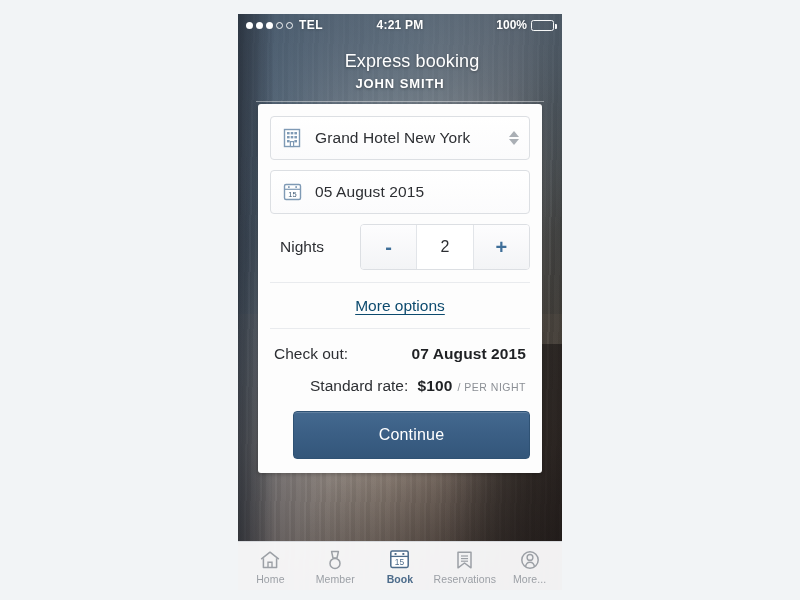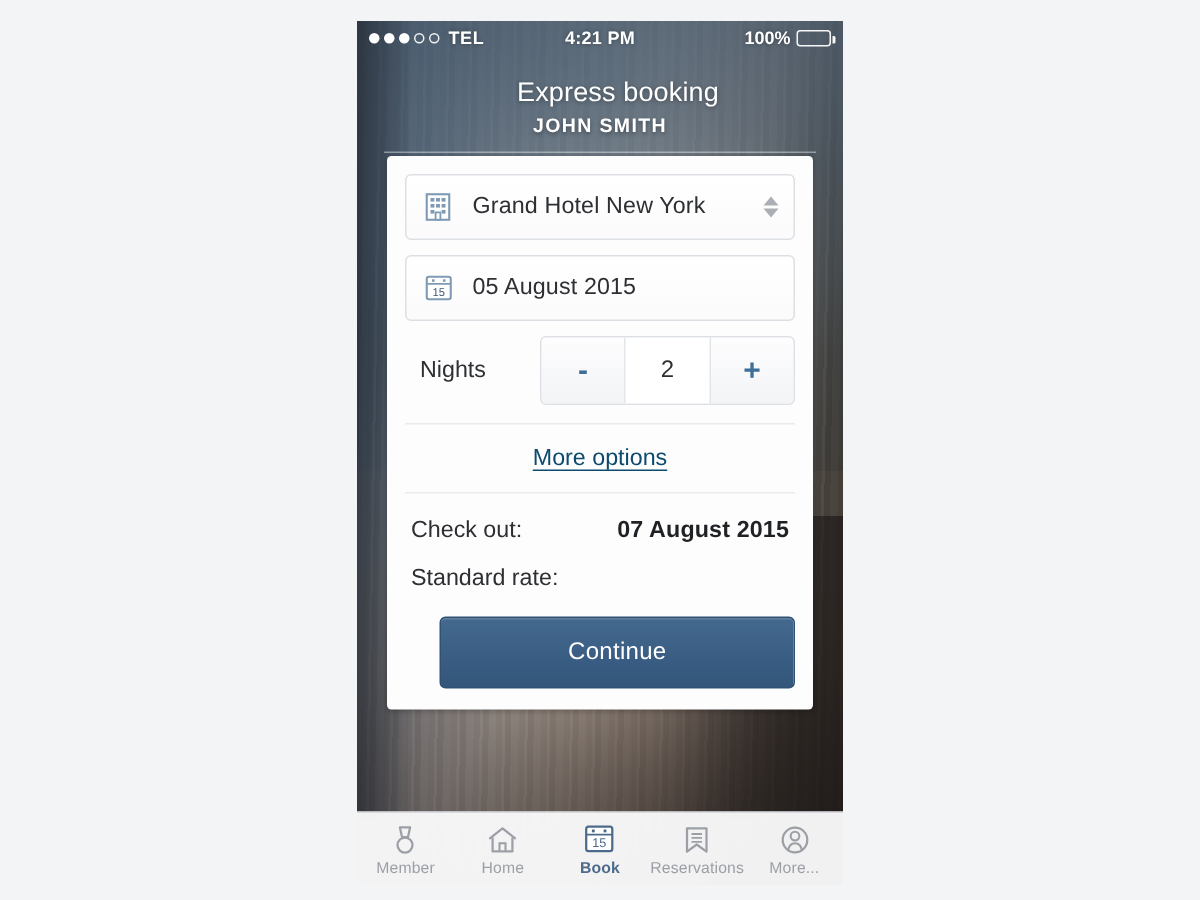--- a/index.html
+++ b/index.html
@@ -302,21 +302,21 @@
     background: #e9ebee;
   }
 
   .summary-row {
     display: flex;
     align-items: baseline;
     justify-content: space-between;
     padding: 0 4px;
   }
   #checkout-row { margin-top: 16px; }
-  #rate-row { margin-top: 14px; margin-bottom: 16px; }
+  #rate-row { margin-top: 14px; margin-bottom: 16px; margin-left: 36px; }
   .summary-label {
     font-size: 15.5px;
     color: #2d2f33;
   }
   .summary-value {
     font-size: 15.5px;
     font-weight: bold;
     color: #1f2124;
     letter-spacing: .1px;
   }
@@ -469,46 +469,50 @@
 
     <div id="card-divider-bottom"></div>
 
     <div class="summary-row" id="checkout-row">
       <span class="summary-label">Check out:</span>
       <span class="summary-value">07 August 2015</span>
     </div>
 
     <div class="summary-row" id="rate-row">
       <span class="summary-label">Standard rate:</span>
+      <span id="rate-value-wrap">
+        <span class="summary-value">$100</span>
+        <span id="rate-unit">/ PER NIGHT</span>
+      </span>
     </div>
 
     <div id="continue-button">Continue</div>
   </div>
 
   <div id="tab-bar">
-
-    <div class="tab-item">
-      <span class="tab-icon">
-        <svg width="22" height="22" viewBox="0 0 22 22" aria-hidden="true">
-          <path d="M7.6 2.6 H14.4 L13 9 H9 Z" fill="none" stroke="currentColor" stroke-width="1.5" stroke-linejoin="round"></path>
-          <circle cx="11" cy="14.4" r="5" fill="none" stroke="currentColor" stroke-width="1.5"></circle>
-        </svg>
-      </span>
-      <span class="tab-label">Member</span>
-    </div>
 
     <div class="tab-item">
       <span class="tab-icon">
         <svg width="24" height="22" viewBox="0 0 24 22" aria-hidden="true">
           <path d="M3.2 10.2 L12 3.2 L20.8 10.2" fill="none" stroke="currentColor" stroke-width="1.5" stroke-linejoin="round"></path>
           <path d="M5.4 9.3 V18.6 H18.6 V9.3" fill="none" stroke="currentColor" stroke-width="1.5" stroke-linejoin="round"></path>
           <path d="M10 18.6 V13.2 H14 V18.6" fill="none" stroke="currentColor" stroke-width="1.4"></path>
         </svg>
       </span>
       <span class="tab-label">Home</span>
+    </div>
+
+    <div class="tab-item">
+      <span class="tab-icon">
+        <svg width="22" height="22" viewBox="0 0 22 22" aria-hidden="true">
+          <path d="M7.6 2.6 H14.4 L13 9 H9 Z" fill="none" stroke="currentColor" stroke-width="1.5" stroke-linejoin="round"></path>
+          <circle cx="11" cy="14.4" r="5" fill="none" stroke="currentColor" stroke-width="1.5"></circle>
+        </svg>
+      </span>
+      <span class="tab-label">Member</span>
     </div>
 
     <div class="tab-item active">
       <span class="tab-icon">
         <svg width="23" height="23" viewBox="0 0 23 23" aria-hidden="true">
           <rect x="2.8" y="3" width="17.4" height="16.4" rx="1.6" fill="#ffffff" stroke="currentColor" stroke-width="1.5"></rect>
           <line x1="2.8" y1="8.4" x2="20.2" y2="8.4" stroke="currentColor" stroke-width="1.3"></line>
           <rect x="6.6" y="5" width="1.9" height="1.9" fill="currentColor"></rect>
           <rect x="14.4" y="5" width="1.9" height="1.9" fill="currentColor"></rect>
           <text x="11.5" y="16.6" font-family="Liberation Sans, sans-serif" font-size="8.4" fill="currentColor" text-anchor="middle">15</text>

